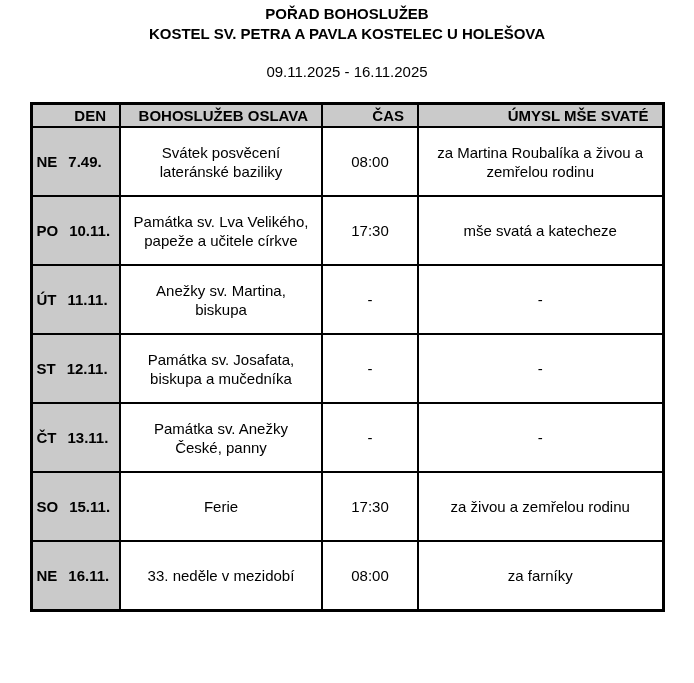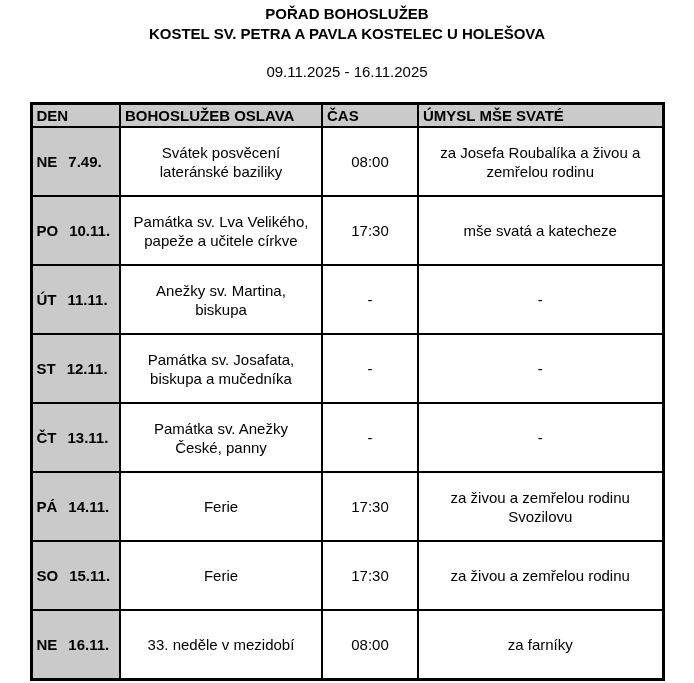--- a/index.html
+++ b/index.html
@@ -27,22 +27,22 @@
     border:3px solid var(--border);
   }
   col.c-den{width:89px;}
   col.c-lit{width:202px;}
   col.c-cas{width:96px;}
   col.c-umysl{width:245px;}
   th{
     background:var(--header-bg);
     border:2px solid var(--border);
     font-size:15px;font-weight:bold;
-    height:19px;padding:1px 4px;
-    text-align:left;
+    height:19px;padding:1px 13px;
+    text-align:right;
   }
   td{
     border:2px solid var(--border);
     height:67px;
     text-align:center;
     vertical-align:middle;
     font-size:15px;
     line-height:19px;
     white-space:pre-line;
     padding:0 4px;
@@ -80,21 +80,21 @@
         <th>ČAS</th>
         <th>ÚMYSL MŠE SVATÉ</th>
       </tr>
     </thead>
     <tbody>
   <tr>
     <td class="cell-day"><span>NE</span><span class="day-date">7.49.</span></td>
     <td class="cell-celebration">Svátek posvěcení
 lateránské baziliky</td>
     <td class="cell-time">08:00</td>
-    <td class="cell-intention">za Josefa Roubalíka a živou a
+    <td class="cell-intention">za Martina Roubalíka a živou a
 zemřelou rodinu</td>
   </tr>
 
   <tr>
     <td class="cell-day"><span>PO</span><span class="day-date">10.11.</span></td>
     <td class="cell-celebration">Památka sv. Lva Velikého,
 papeže a učitele církve</td>
     <td class="cell-time">17:30</td>
     <td class="cell-intention">mše svatá a katecheze</td>
   </tr>
@@ -116,27 +116,20 @@
   </tr>
 
   <tr>
     <td class="cell-day"><span>ČT</span><span class="day-date">13.11.</span></td>
     <td class="cell-celebration">Památka sv. Anežky
 České, panny</td>
     <td class="cell-time">-</td>
     <td class="cell-intention">-</td>
   </tr>
 
-  <tr>
-    <td class="cell-day"><span>PÁ</span><span class="day-date">14.11.</span></td>
-    <td class="cell-celebration">Ferie</td>
-    <td class="cell-time">17:30</td>
-    <td class="cell-intention">za živou a zemřelou rodinu
-Svozilovu</td>
-  </tr>
 
   <tr>
     <td class="cell-day"><span>SO</span><span class="day-date">15.11.</span></td>
     <td class="cell-celebration">Ferie</td>
     <td class="cell-time">17:30</td>
     <td class="cell-intention">za živou a zemřelou rodinu</td>
   </tr>
 
   <tr>
     <td class="cell-day"><span>NE</span><span class="day-date">16.11.</span></td>

